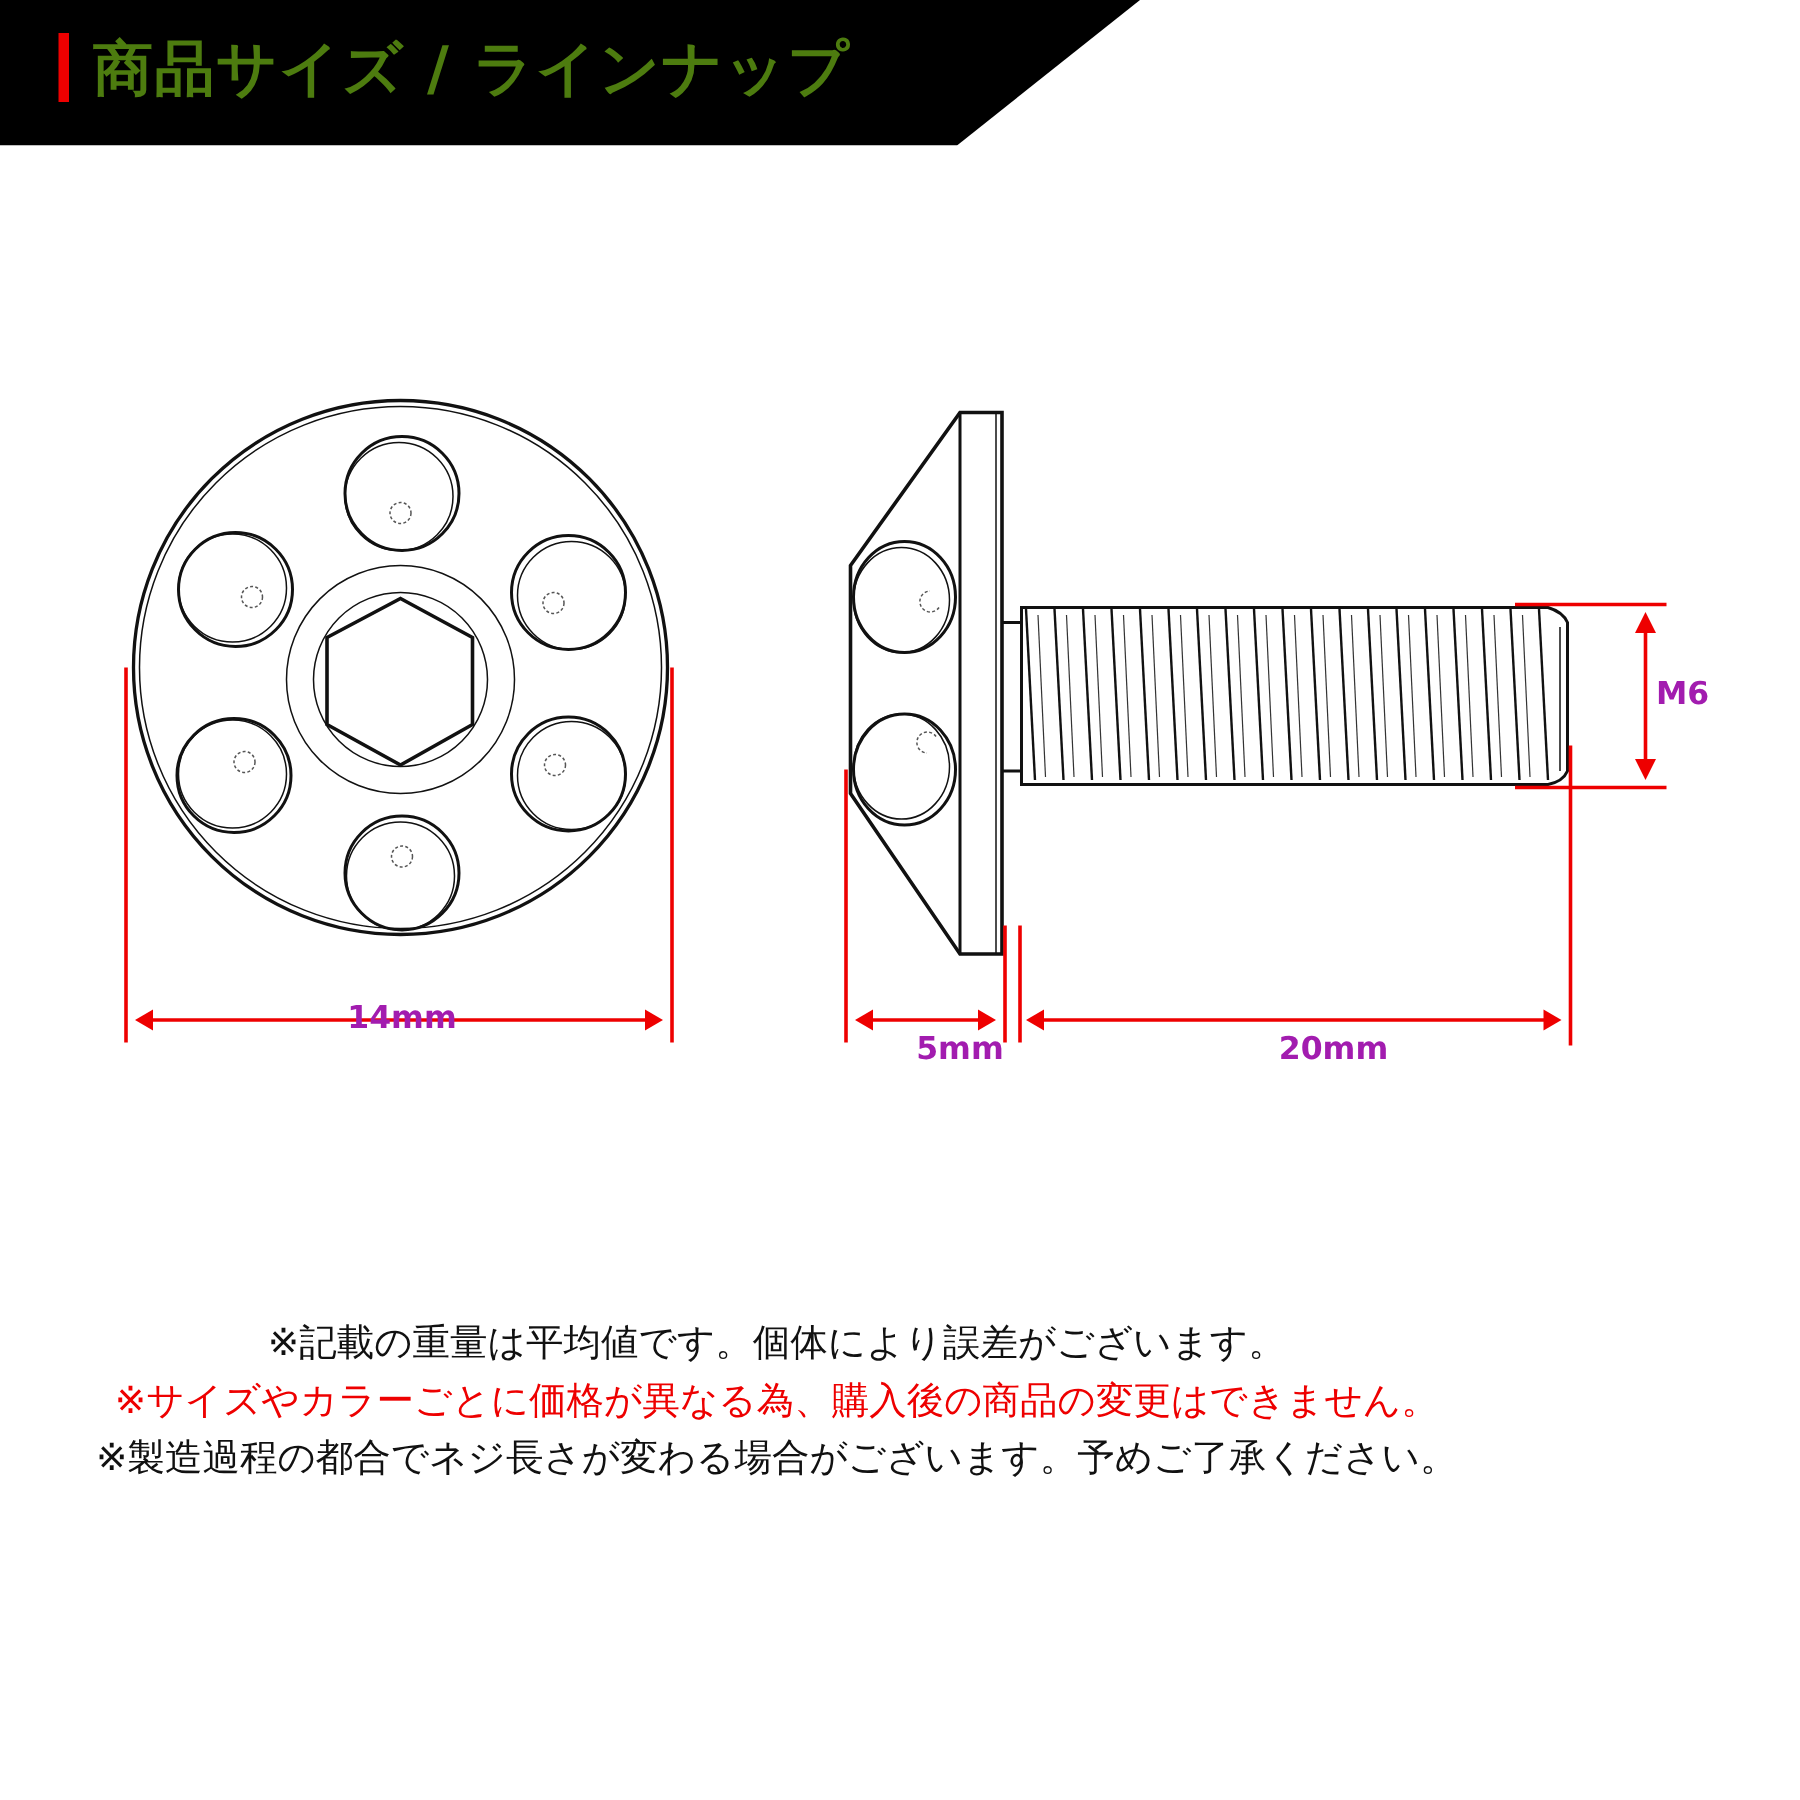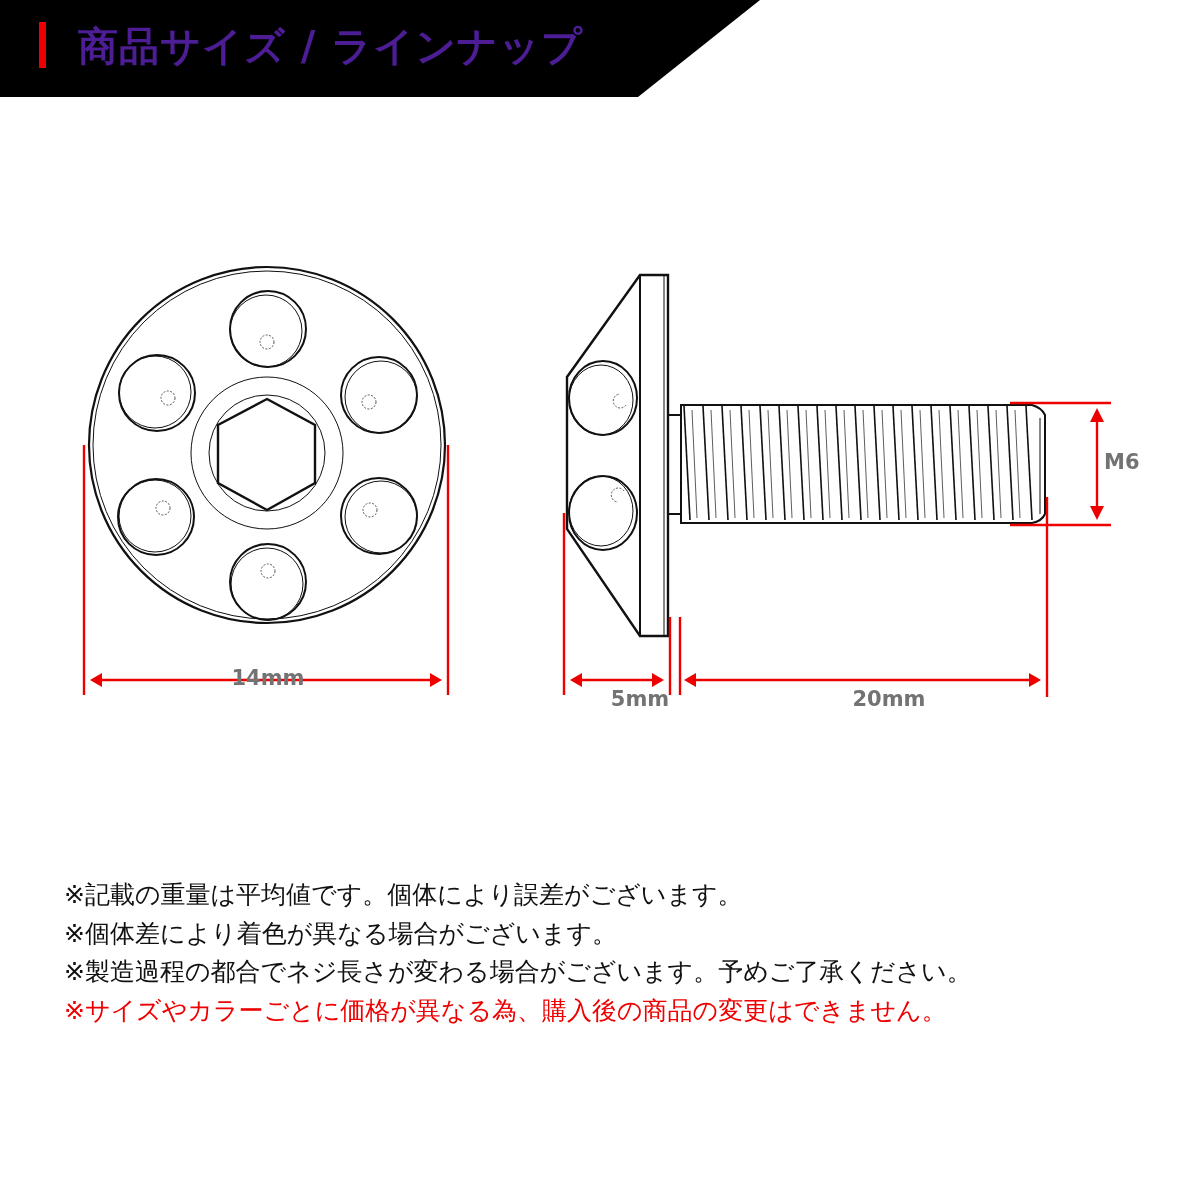--- a/index.html
+++ b/index.html
@@ -2,27 +2,27 @@
 <html><head>
 <meta charset="utf-8">
 <style>
   html, body { margin:0; padding:0; background:#ffffff; }
   body { width:1200px; height:1200px; position:relative; overflow:hidden;
          font-family: "DejaVu Sans", "Liberation Sans", sans-serif; }
   .header { position:absolute; left:0; top:0; width:1200px; height:97px; }
   .header svg { position:absolute; left:0; top:0; }
   .header-bar { position:absolute; left:39px; top:22px; width:7px; height:46px; background:#ee0000; }
   .header-title { position:absolute; left:62px; top:18px; font-size:40px; font-weight:bold;
-                  color:#4c1d95; letter-spacing:1px; white-space:nowrap; line-height:56px;margin-left:16px; }
+                  color:#4d7c0f; letter-spacing:1px; white-space:nowrap; line-height:56px; }
   .drawing { position:absolute; left:0; top:0; }
-  .dim-label { position:absolute; color:#737373; font-weight:bold; font-size:21px;
+  .dim-label { position:absolute; color:#a21caf; font-weight:bold; font-size:21px;
                font-family:"DejaVu Sans", sans-serif; text-align:center; }
   .notes { position:absolute; left:64px; top:876px; font-size:25px; line-height:38.5px;
            color:#111; white-space:nowrap; }
-  .note { display:block; }
+  .note { display:block;text-align:center; }
   .note.red { color:#ee0000; }
 </style>
 </head>
 <body>
 
 <div class="header">
   <svg width="1200" height="97">
     <polygon points="0,0 760,0 638,97 0,97" fill="#000000"></polygon>
   </svg>
   <div class="header-bar"></div>
@@ -154,16 +154,15 @@
   </g>
 </svg>
 
 <div class="dim-label" style="left:208px; top:666px; width:120px;">14mm</div>
 <div class="dim-label" style="left:588px; top:687px; width:104px;">5mm</div>
 <div class="dim-label" style="left:829px; top:687px; width:120px;">20mm</div>
 <div class="dim-label" style="left:1104px; top:450px; width:50px; text-align:left;">M6</div>
 
 <div class="notes">
   <span class="note">※記載の重量は平均値です。個体により誤差がございます。</span>
-  <span class="note">※個体差により着色が異なる場合がございます。</span>
+  <span class="note red">※サイズやカラーごとに価格が異なる為、購入後の商品の変更はできません。</span>
   <span class="note">※製造過程の都合でネジ長さが変わる場合がございます。予めご了承ください。</span>
-  <span class="note red">※サイズやカラーごとに価格が異なる為、購入後の商品の変更はできません。</span>
 </div>
 
 </body></html>

